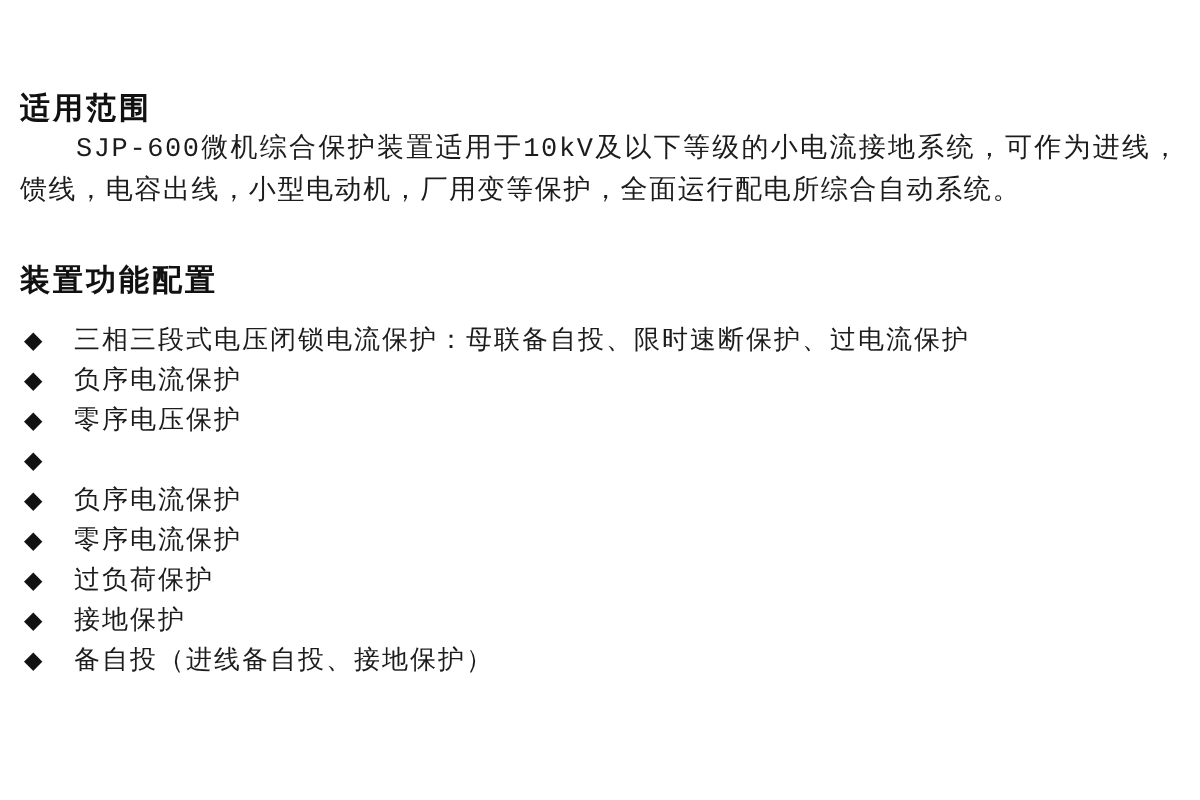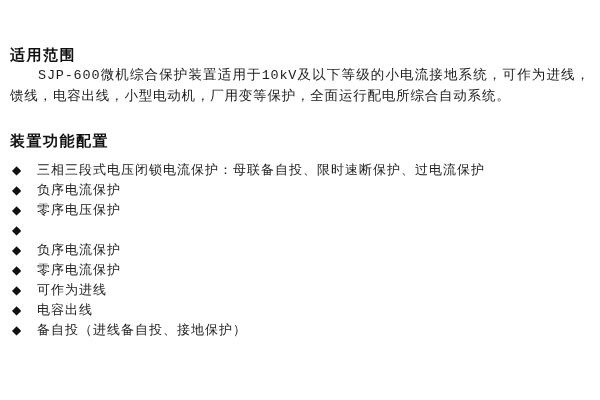--- a/index.html
+++ b/index.html
@@ -97,25 +97,25 @@
       <li class="feature-item">
         <span class="bullet">◆</span>
         <span class="feature-text">负序电流保护</span>
       </li>
       <li class="feature-item">
         <span class="bullet">◆</span>
         <span class="feature-text">零序电流保护</span>
       </li>
       <li class="feature-item">
         <span class="bullet">◆</span>
-        <span class="feature-text">可作为进线</span>
+        <span class="feature-text">过负荷保护</span>
       </li>
       <li class="feature-item">
         <span class="bullet">◆</span>
-        <span class="feature-text">电容出线</span>
+        <span class="feature-text">接地保护</span>
       </li>
       <li class="feature-item">
         <span class="bullet">◆</span>
         <span class="feature-text">备自投（进线备自投、接地保护）</span>
       </li>
     </ul>
 
   </div>
 </div>
 

